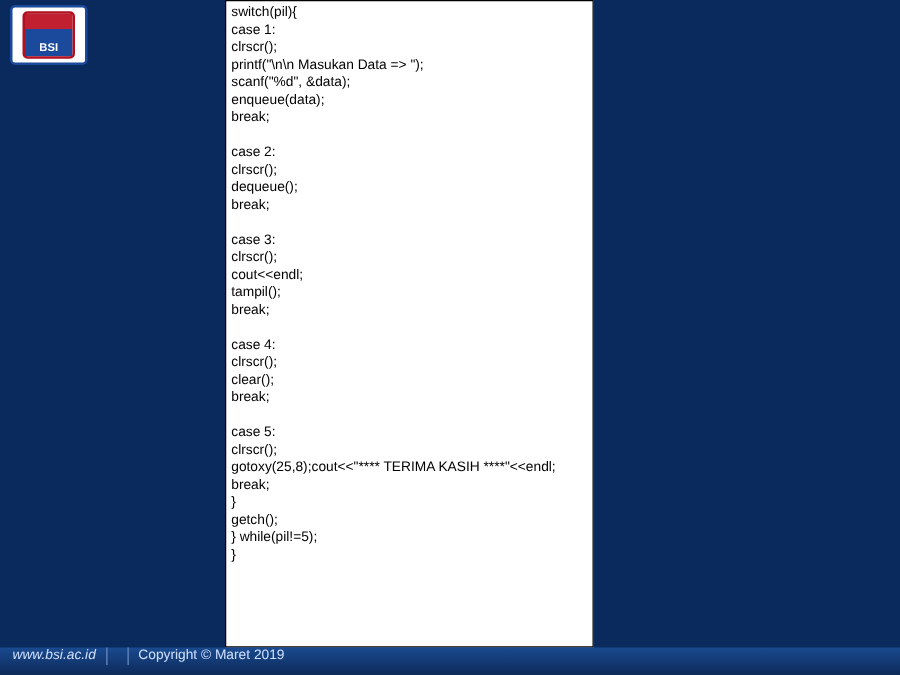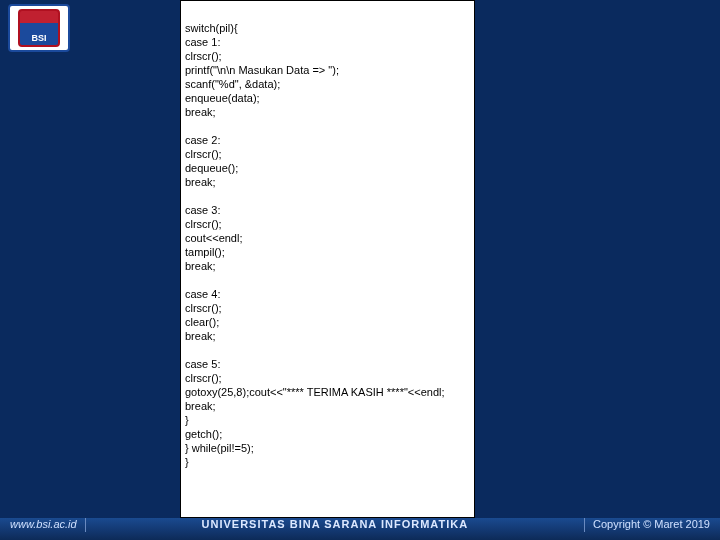--- a/index.html
+++ b/index.html
@@ -43,21 +43,21 @@
     color: #fff;
   }
   .sheet {
     position: absolute;
     top: 0;
     left: 180px;
     width: 295px;
     height: 518px;
     background: #fff;
     border: 1px solid #000;
-    padding: 20px 4px;
+    padding: 2px 4px;
   }
   .code {
     font-family: Arial, sans-serif;
     font-size: 11px;
     line-height: 14px;
     white-space: pre-wrap;
     color: #000;
   }
   .footer {
     position: absolute;
@@ -126,16 +126,15 @@
 break;
 }
 getch();
 } while(pil!=5);
 }</pre>
 </div>
 
 <div class="footer">
   <span class="url">www.bsi.ac.id</span>
   <span class="sep"></span>
-  <span class="mid">UNIVERSITAS BINA SARANA INFORMATIKA</span>
   <span class="sep"></span>
   <span class="right">Copyright © Maret 2019</span>
 </div>
 
 </body></html>

